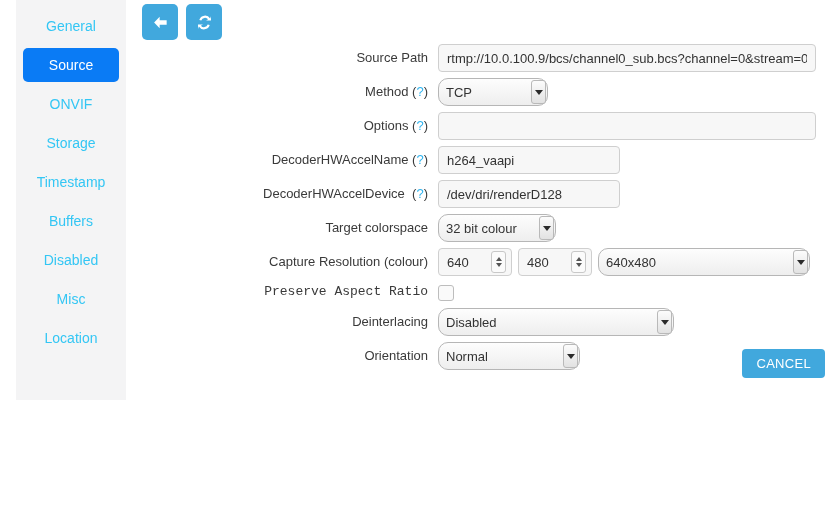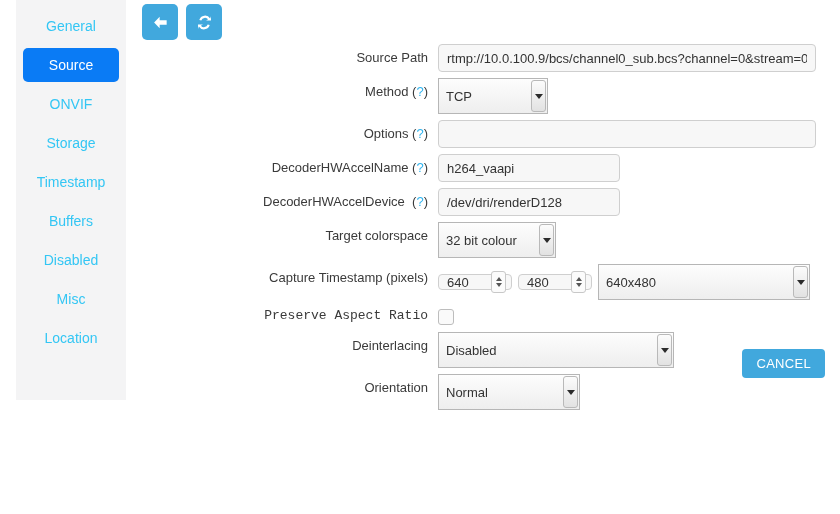--- a/index.html
+++ b/index.html
@@ -120,23 +120,23 @@
     font-family: "Liberation Sans", sans-serif;
     font-size: 13px;
     color: #333;
     outline: none;
   }
   .txt.wide   { width: 378px; }
   .txt.medium { width: 182px; }
 
   
   .sel {
-    height: 36px;
+    height: 28px;
     border: 1px solid #b6b6b6;
-    border-radius: 0;
+    border-radius: 10px;
     background: linear-gradient(#fdfdfd, #eeeeee);
     font-family: "Liberation Sans", sans-serif;
     font-size: 13px;
     color: #333;
     padding: 0 24px 0 7px;
     -webkit-appearance: none;
     appearance: none;
     outline: none;
     position: relative;
   }
@@ -165,21 +165,21 @@
   .sel-method  { width: 110px; }
   .sel-cs      { width: 118px; }
   .sel-res     { width: 212px; }
   .sel-orient  { width: 142px; }
   .sel-deint   { width: 236px; }
 
   
   .num-wrap {
     display: inline-flex;
     align-items: center;
-    height: 16px;
+    height: 28px;
     width: 74px;
     border: 1px solid #cfcfcf;
     border-radius: 4px;
     background: #f7f7f7;
     padding: 0 3px 0 8px;
   }
   .num-wrap input {
     border: none;
     background: transparent;
     width: 44px;
@@ -333,21 +333,21 @@
             <option>32 bit colour</option>
           </select>
           <span class="arrow-box">
               <i></i>
             </span>
         </span>
       </div>
     </div>
 
     <div class="row">
-      <div class="lbl">Capture Timestamp (pixels)</div>
+      <div class="lbl">Capture Resolution (colour)</div>
       <div class="ctl">
         <span class="num-wrap">
           <input type="text" value="640" style="">
           <span class="spin">
             <i class="up"></i>
             <i class="down"></i>
           </span>
         </span>
         <span class="num-wrap">
           <input type="text" value="480" style="">

